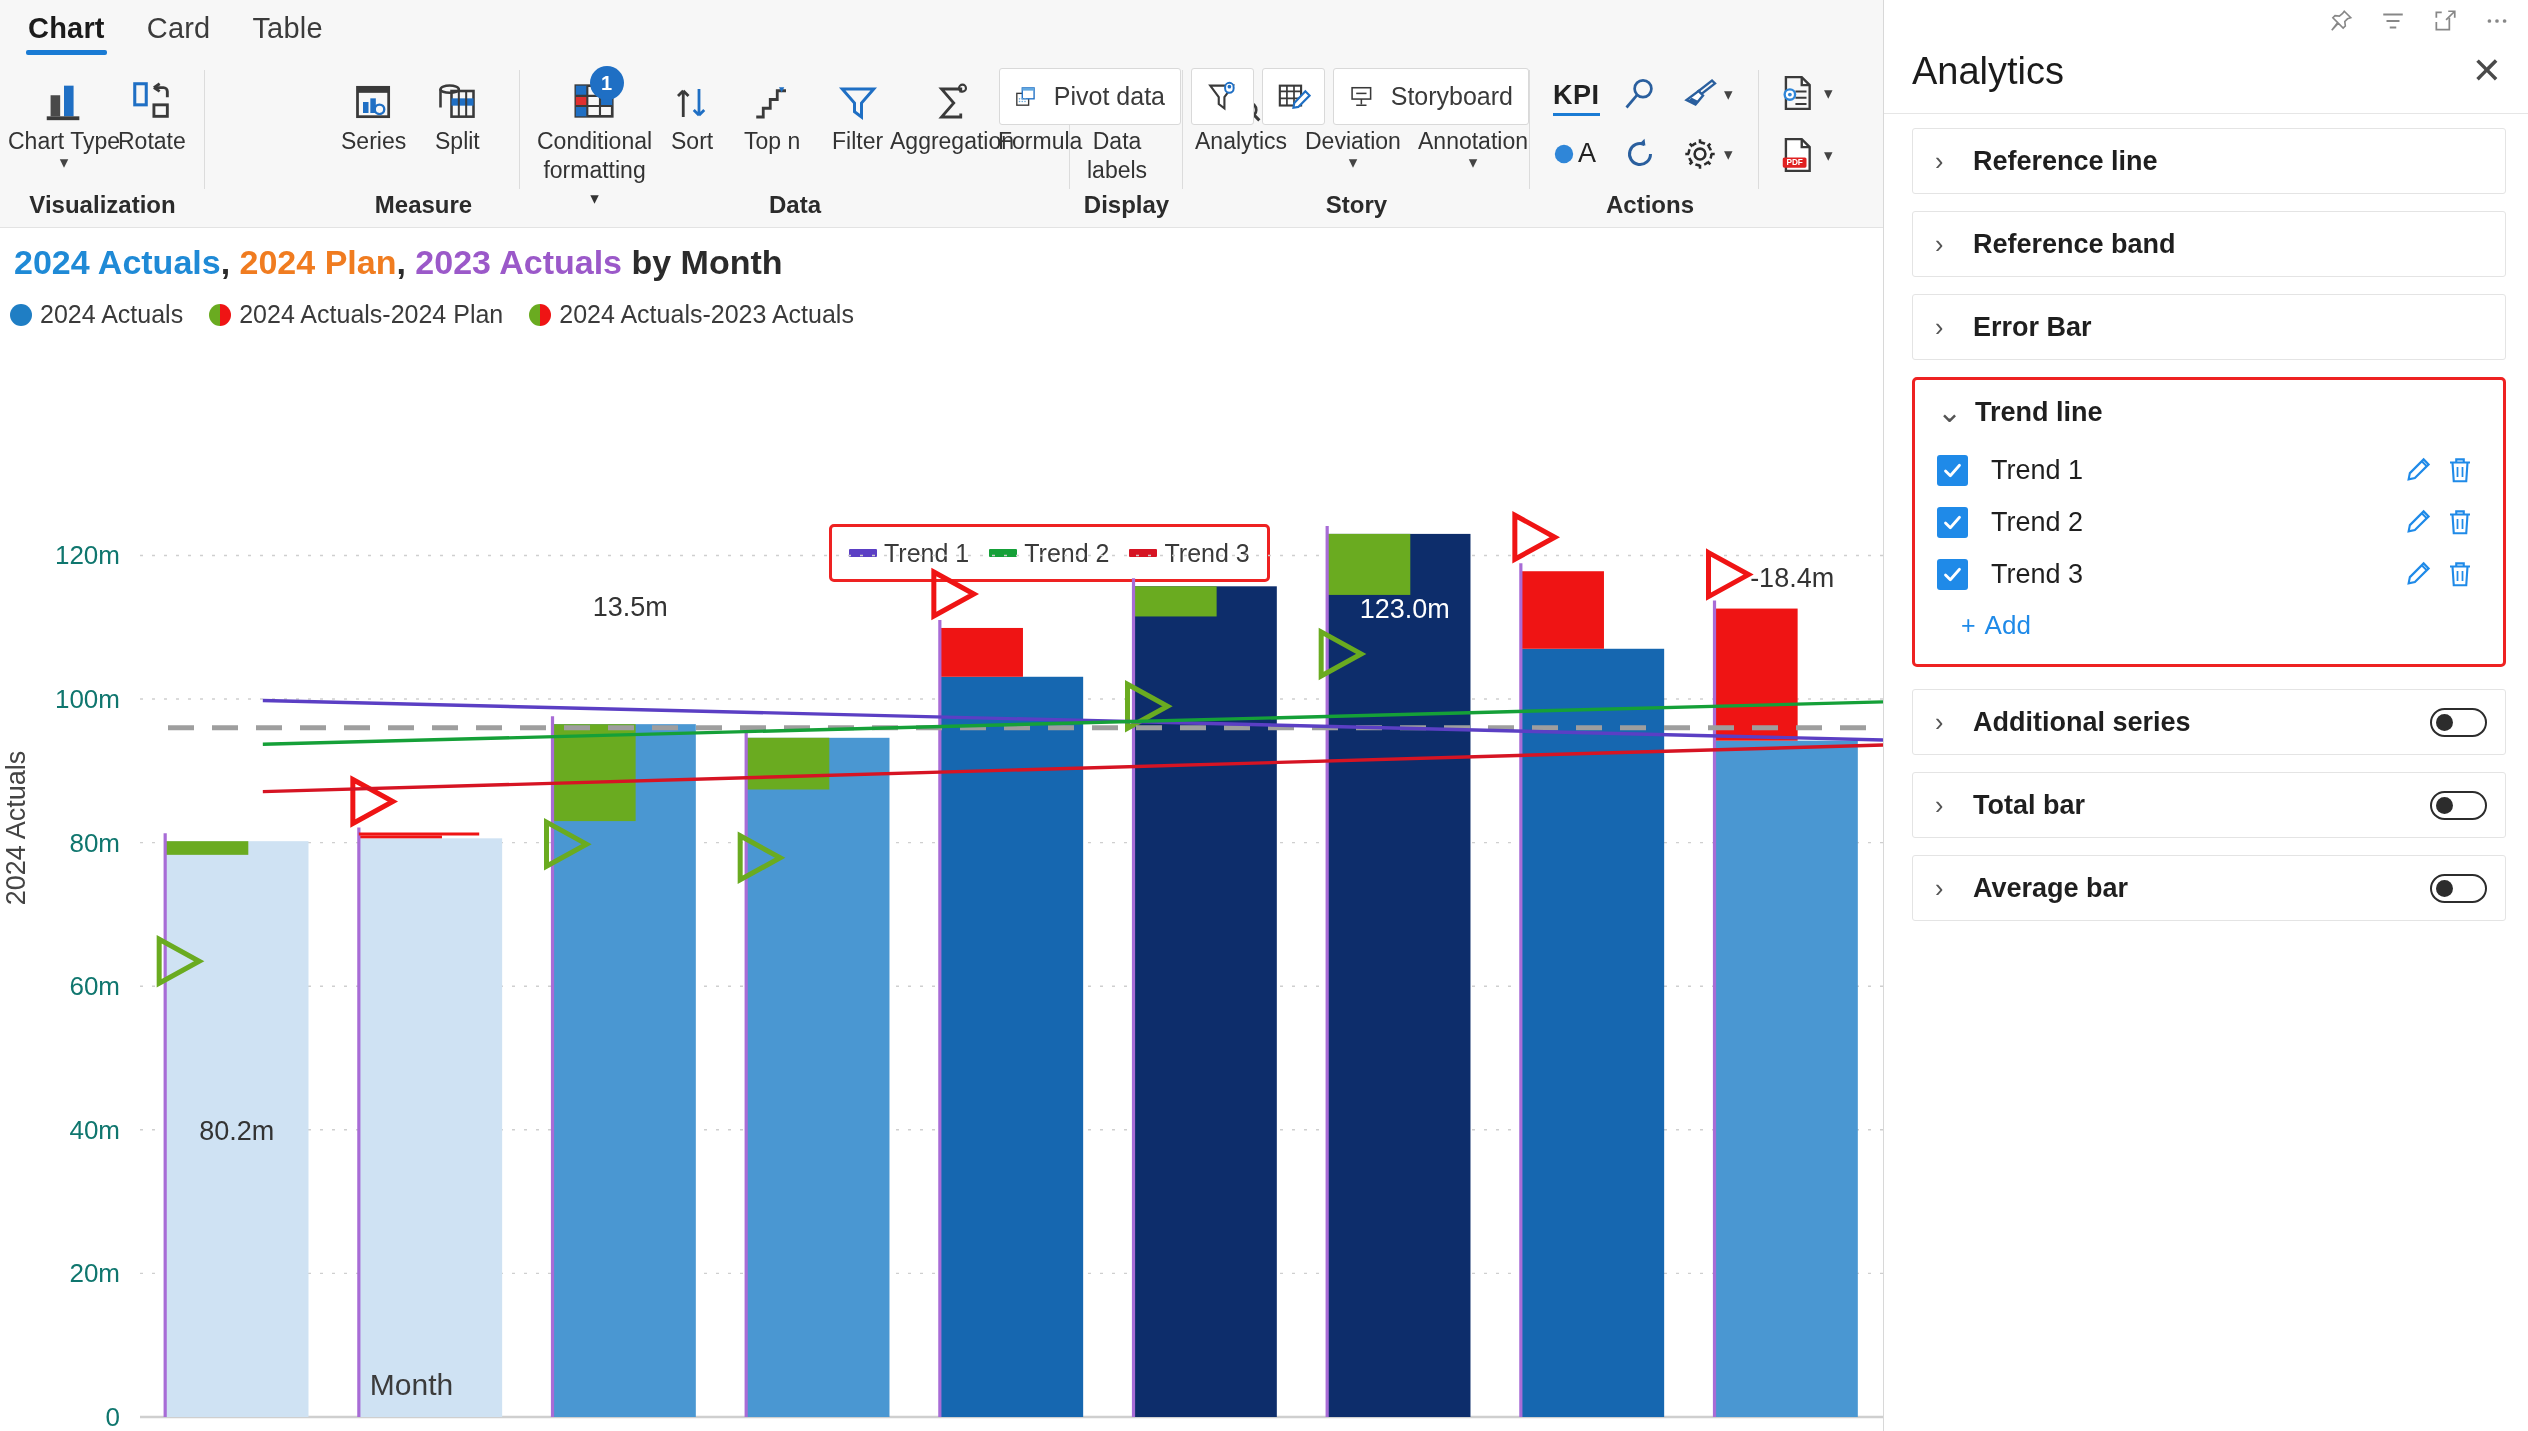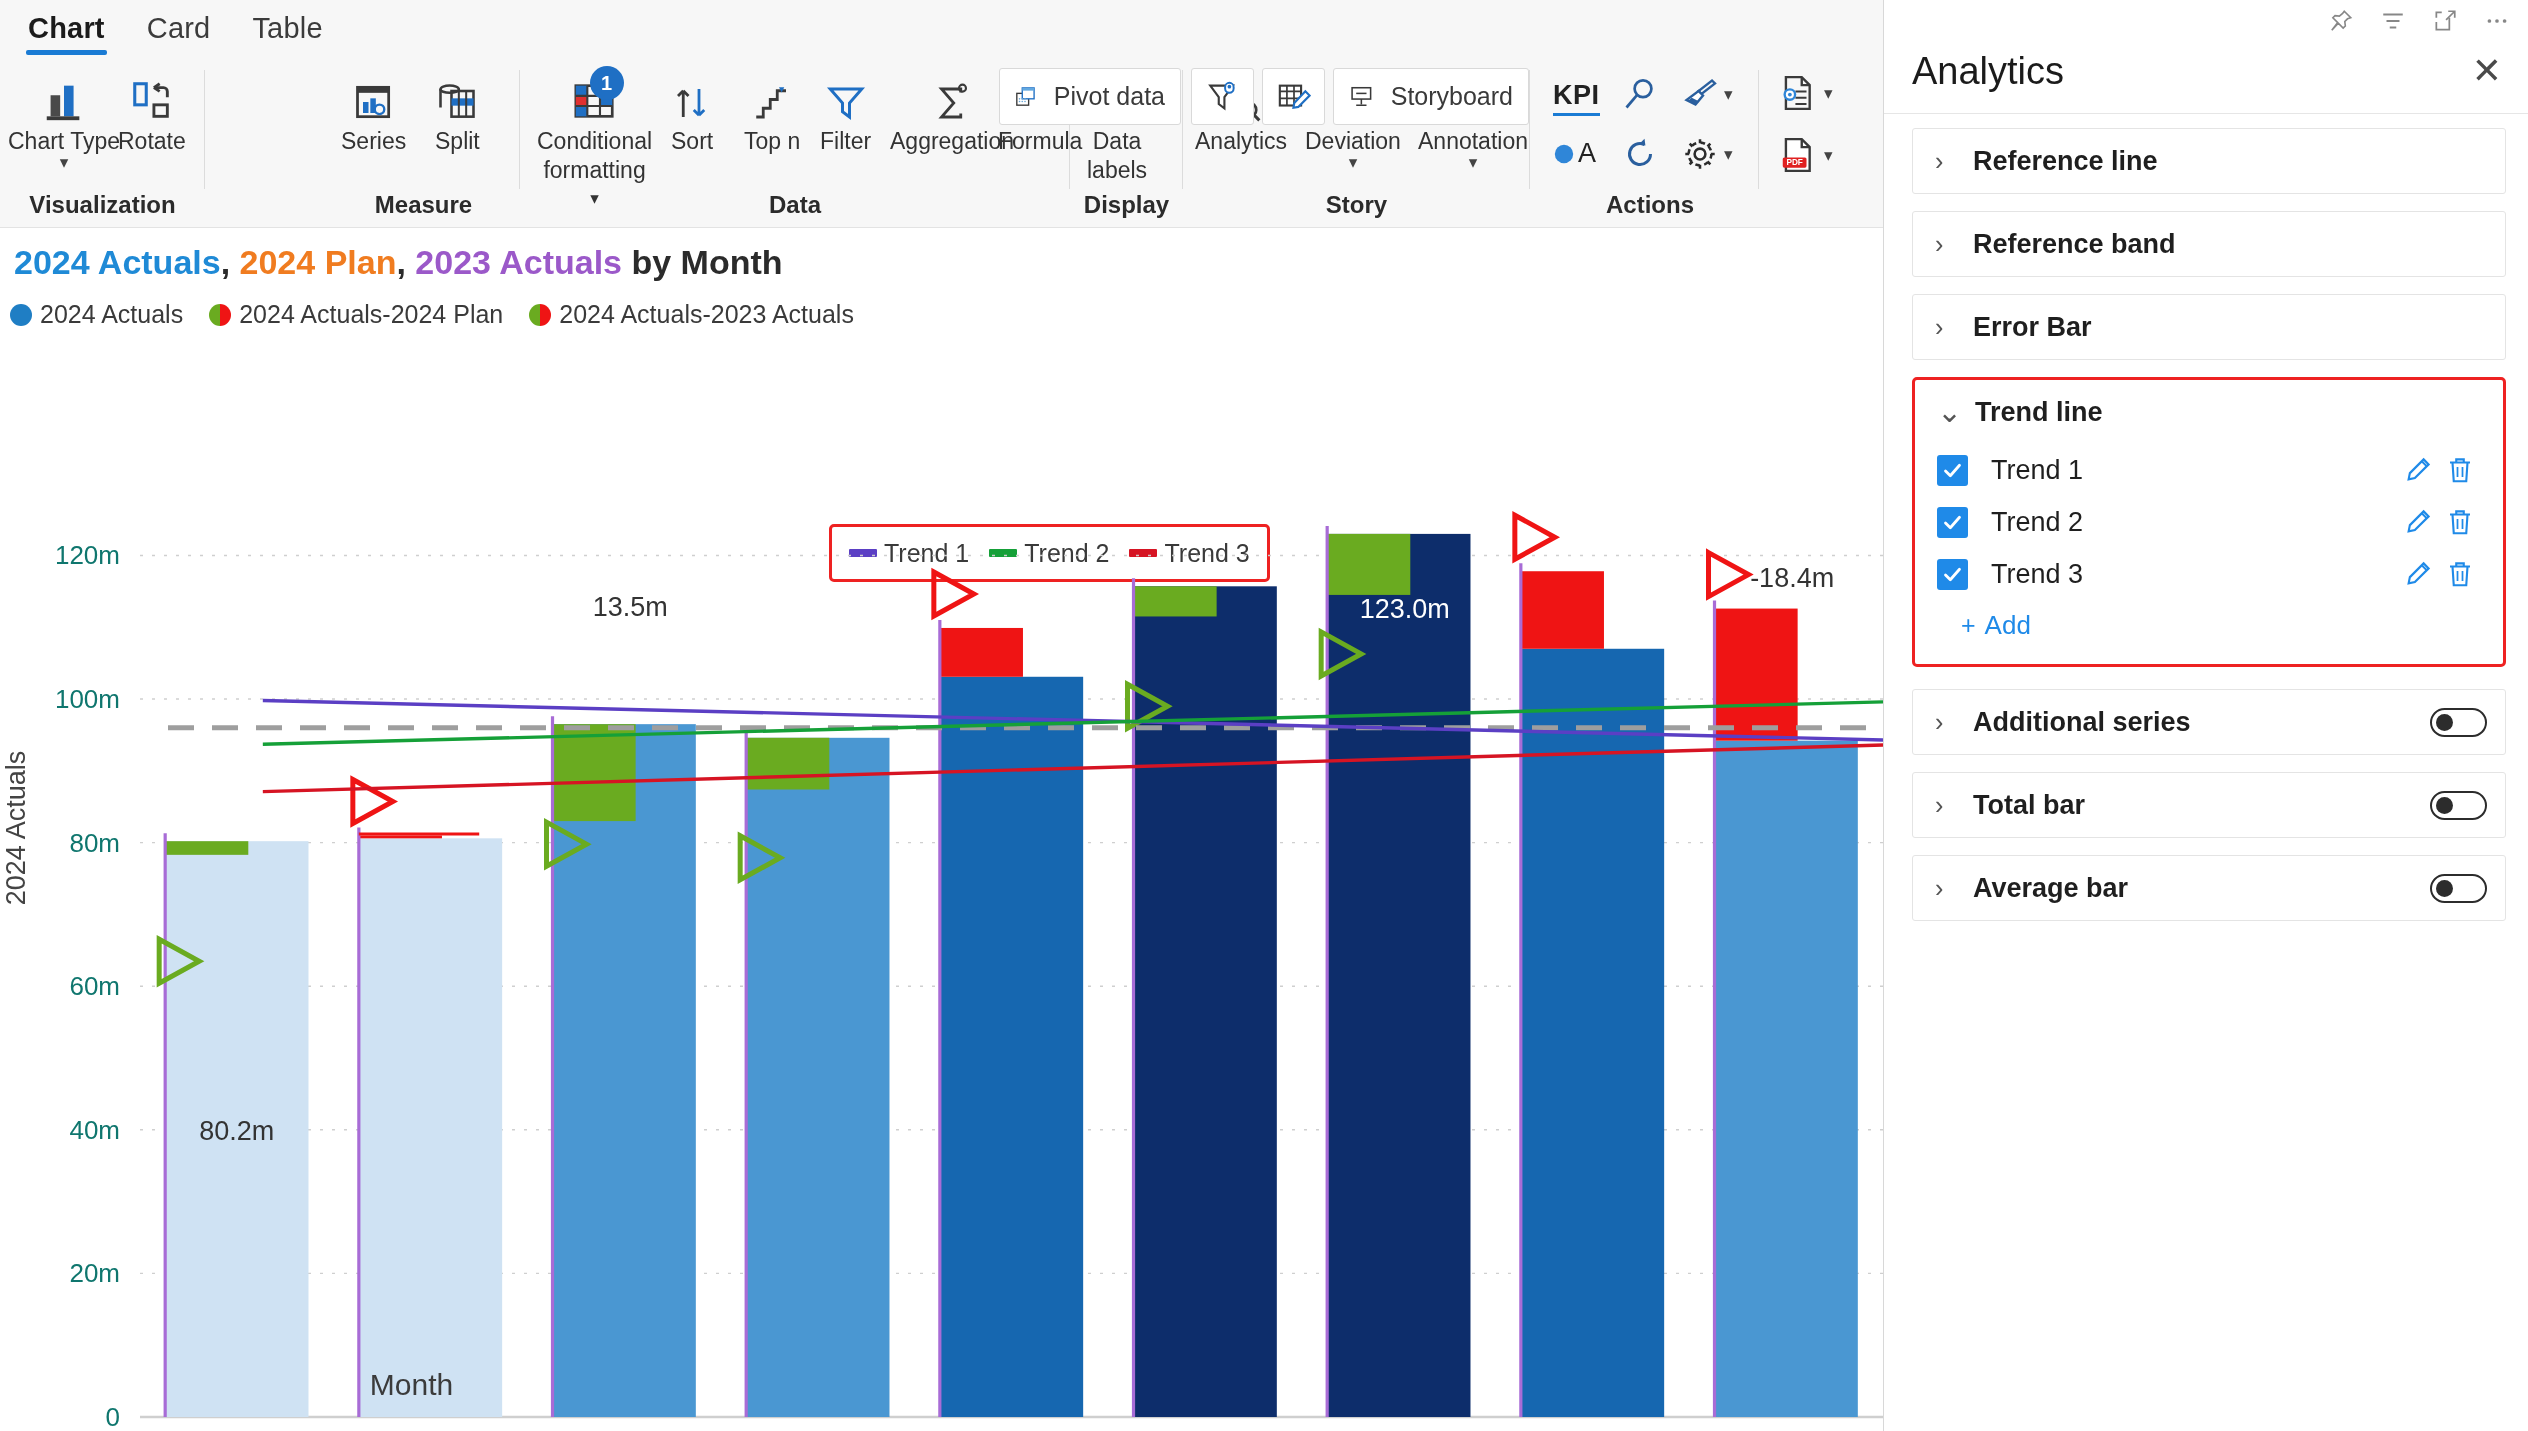--- a/index.html
+++ b/index.html
@@ -214,21 +214,21 @@
           </div>
           <div class="cmd" style="left:224px; top:8px;">
             <div class="ico">
               <svg width="42" height="42" viewBox="0 0 24 24">
                   <path d="M3 20 h4 v-5 h4 v-5 h4 v-5 h5" fill="none" stroke="#3a3a3a" stroke-width="1.6"></path>
                   <path d="M16 3 l3 0 l-1.5 3 z" fill="#1f6fc4"></path>
                 </svg>
             </div>
             <div class="lbl">Top n</div>
           </div>
-          <div class="cmd" style="left:300px; top:8px;">
+          <div class="cmd" style="left:312px; top:8px;">
             <div class="ico">
               <svg width="42" height="42" viewBox="0 0 24 24">
                   <path d="M3 4 h18 l-7 8 v8 l-4 -3 v-5 z" fill="none" stroke="#1f6fc4" stroke-width="1.7"></path>
                 </svg>
             </div>
             <div class="lbl">Filter</div>
           </div>
           <div class="cmd" style="left:370px; top:8px;">
             <div class="ico">
               <svg width="42" height="42" viewBox="0 0 24 24">

